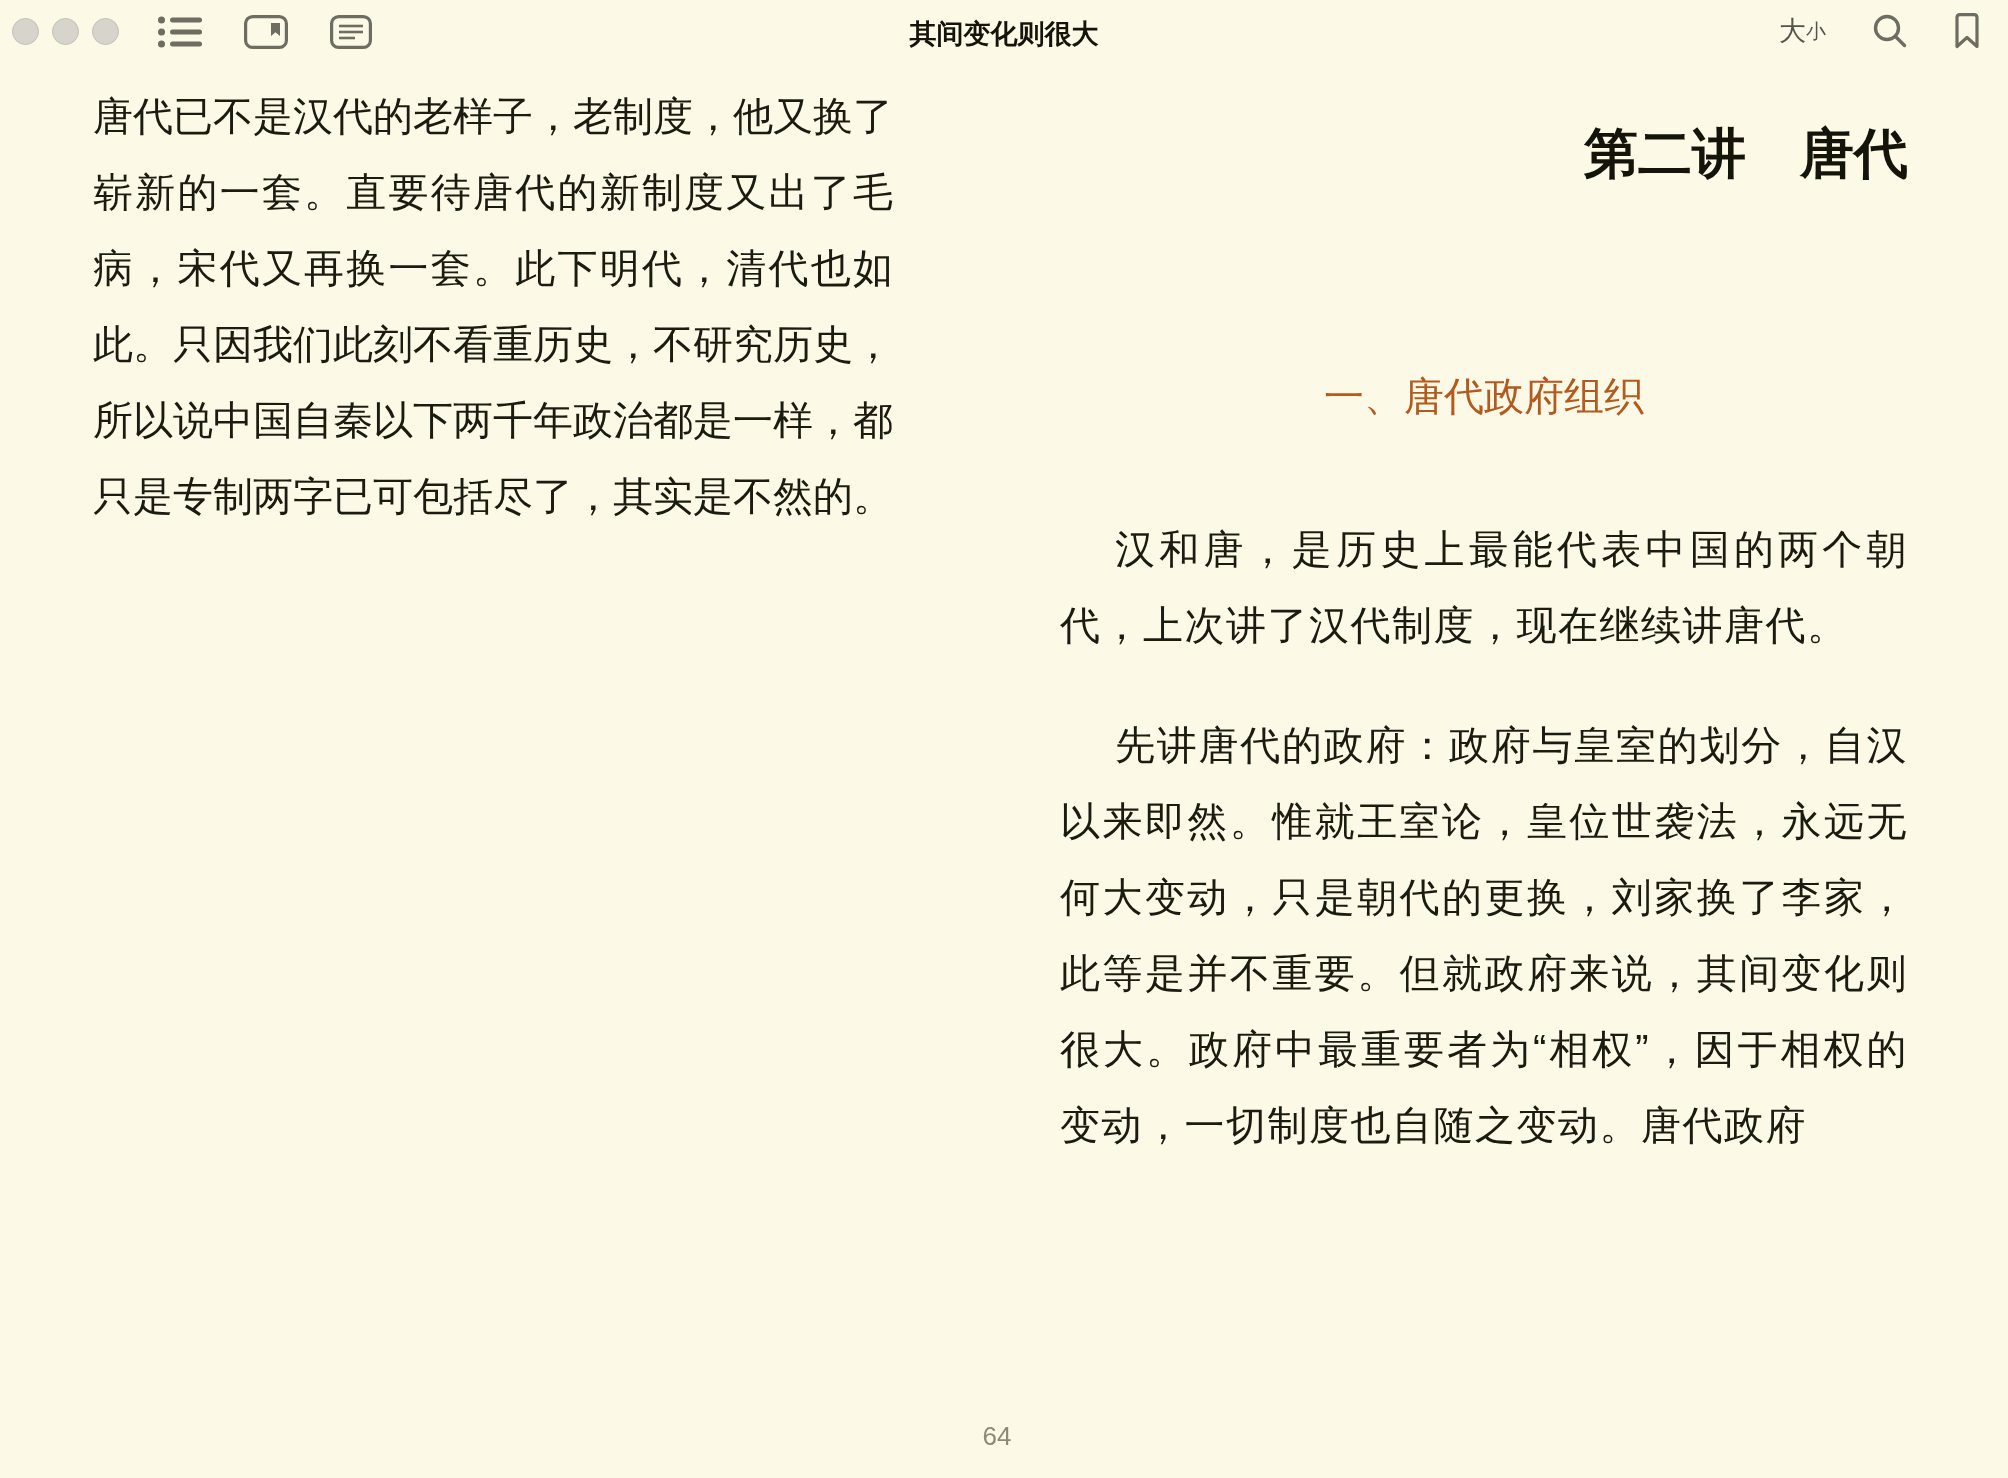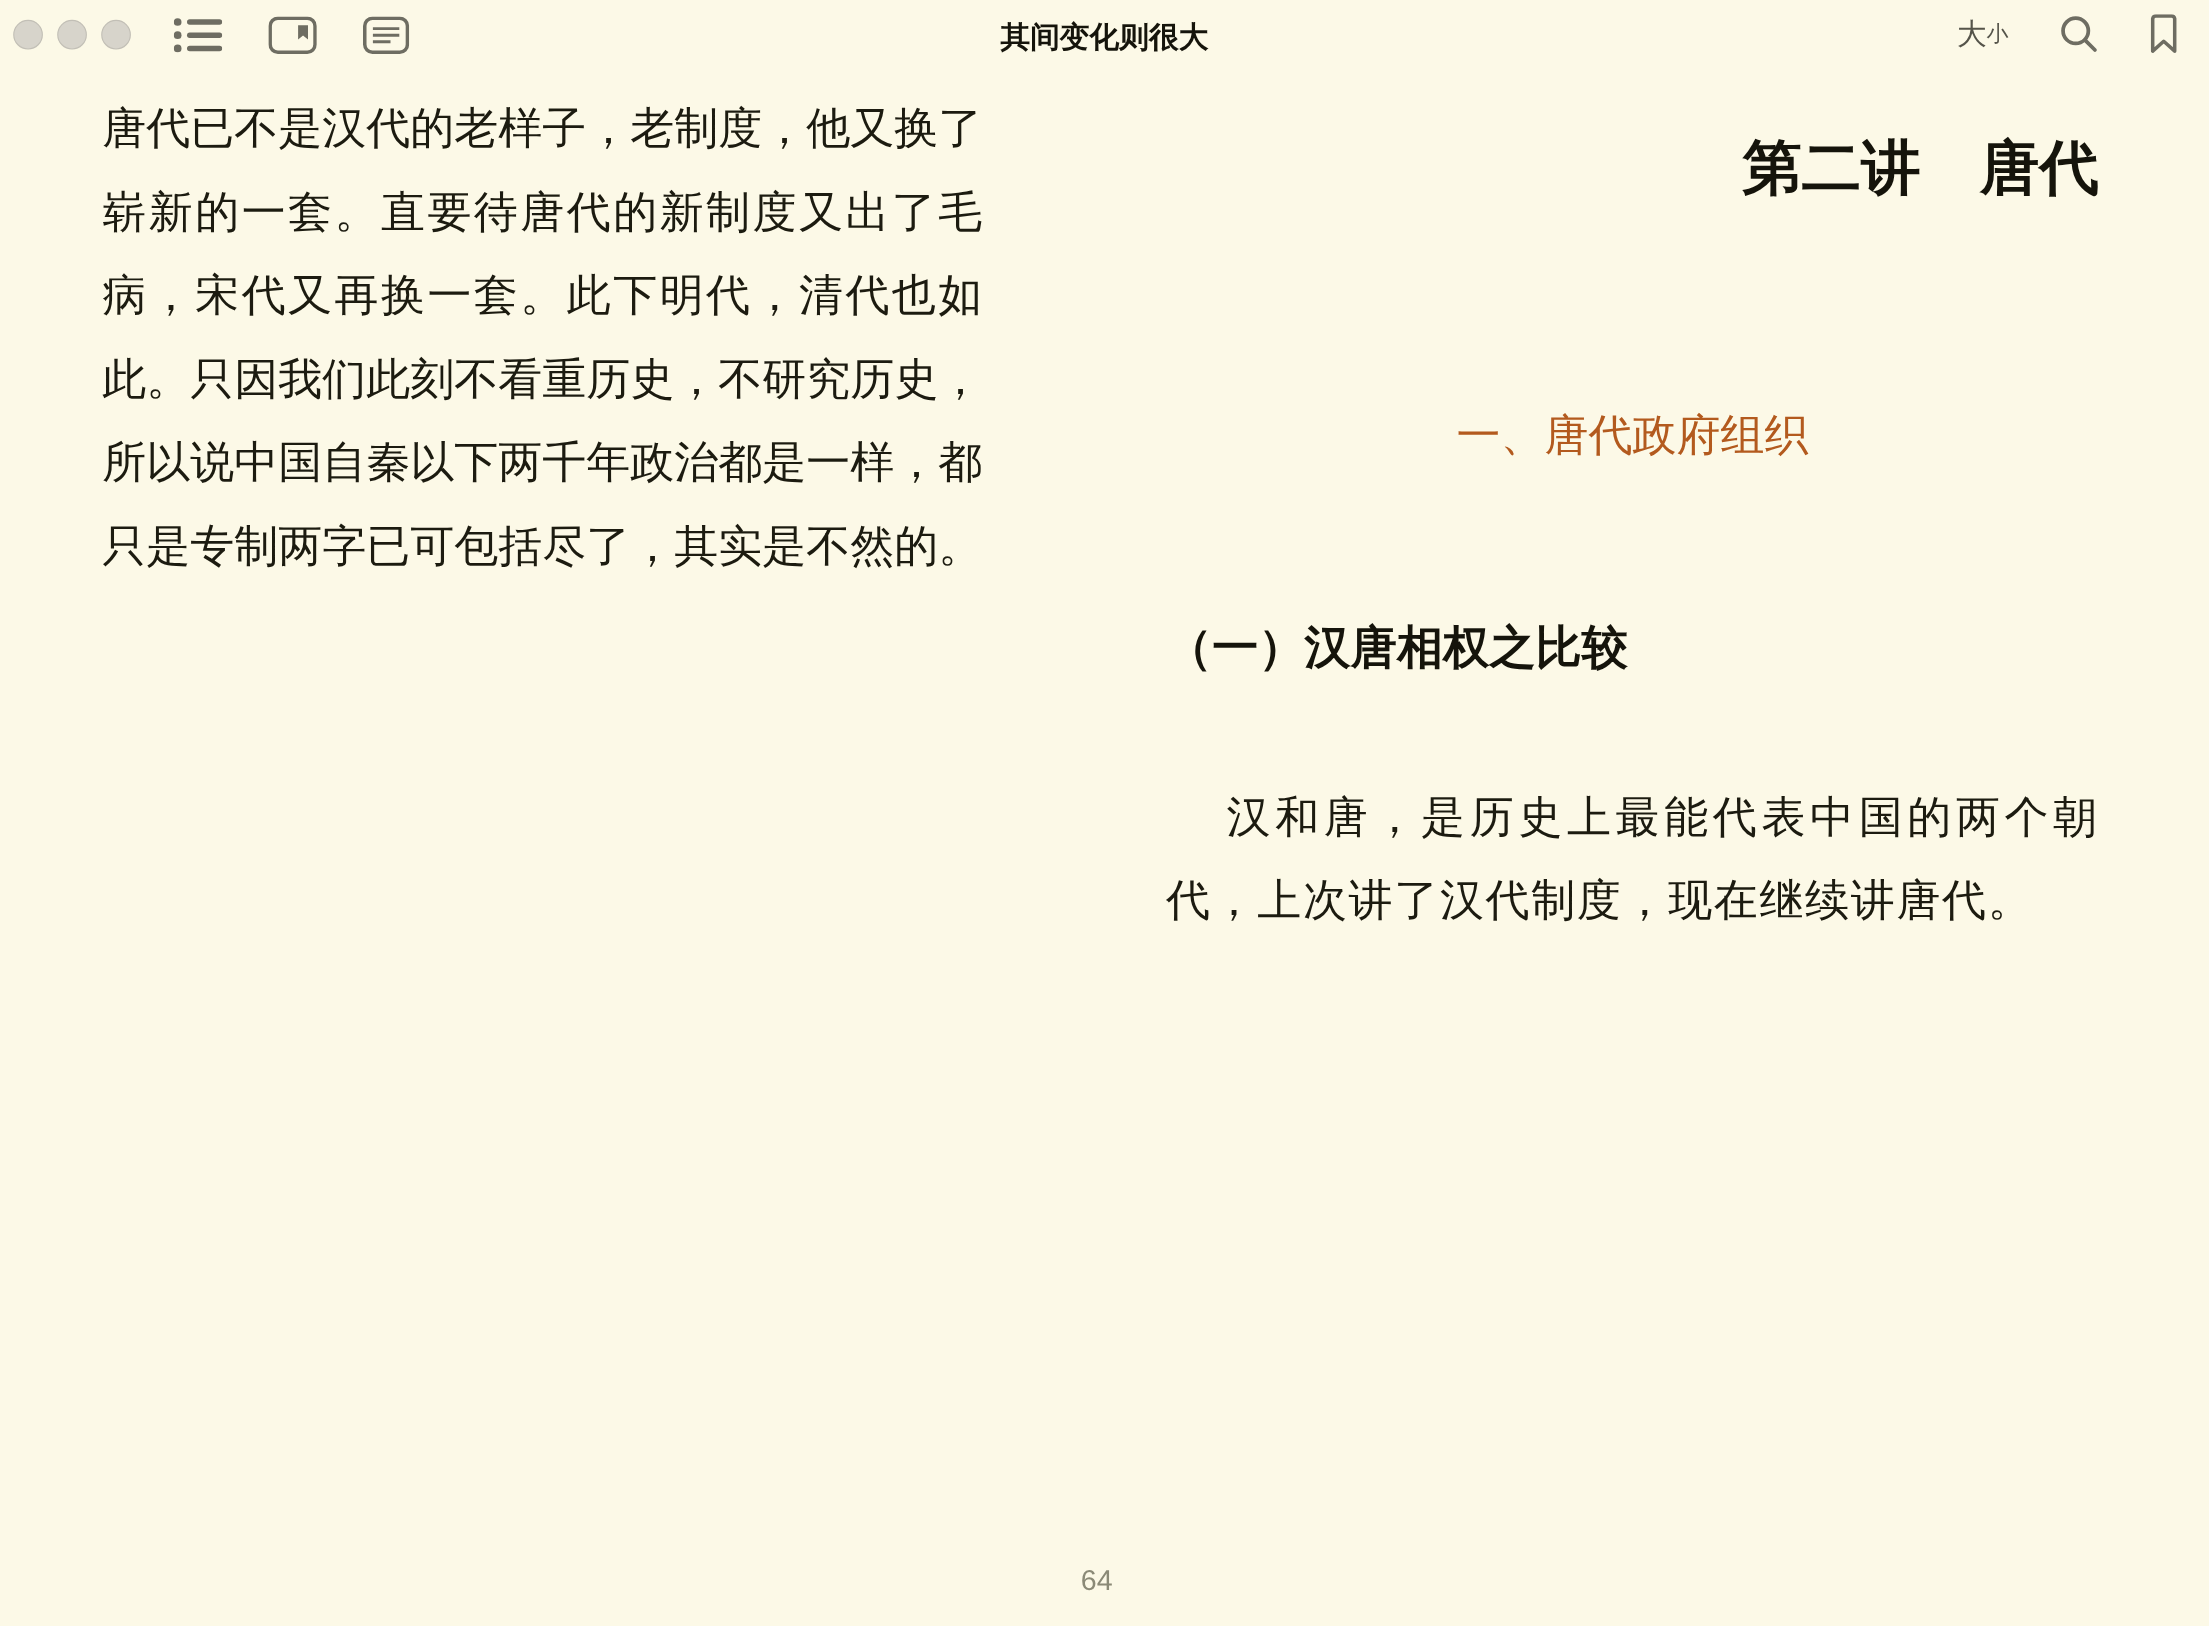--- a/index.html
+++ b/index.html
@@ -111,21 +111,21 @@
 
   <main>
 
     <section class="page-left">
       <p>唐代已不是汉代的老样子，老制度，他又换了崭新的一套。直要待唐代的新制度又出了毛病，宋代又再换一套。此下明代，清代也如此。只因我们此刻不看重历史，不研究历史，所以说中国自秦以下两千年政治都是一样，都只是专制两字已可包括尽了，其实是不然的。</p>
     </section>
 
     <section class="page-right">
       <h1 class="chapter-title">第二讲　唐代</h1>
       <h2 class="section-heading">一、唐代政府组织</h2>
-      <h3 class="subsection-heading">（一）汉唐相权之比较</h3>
       <p class="body-para para-1">汉和唐，是历史上最能代表中国的两个朝代，上次讲了汉代制度，现在继续讲唐代。</p>
+      <p class="body-para para-2">先讲唐代的政府：政府与皇室的划分，自汉以来即然。惟就王室论，皇位世袭法，永远无何大变动，只是朝代的更换，刘家换了李家，此等是并不重要。但就政府来说，其间变化则很大。政府中最重要者为“相权”，因于相权的变动，一切制度也自随之变动。唐代政府</p>
     </section>
 
   </main>
 
   <footer class="page-number">64</footer>
 
 </div>
 
 </body></html>

